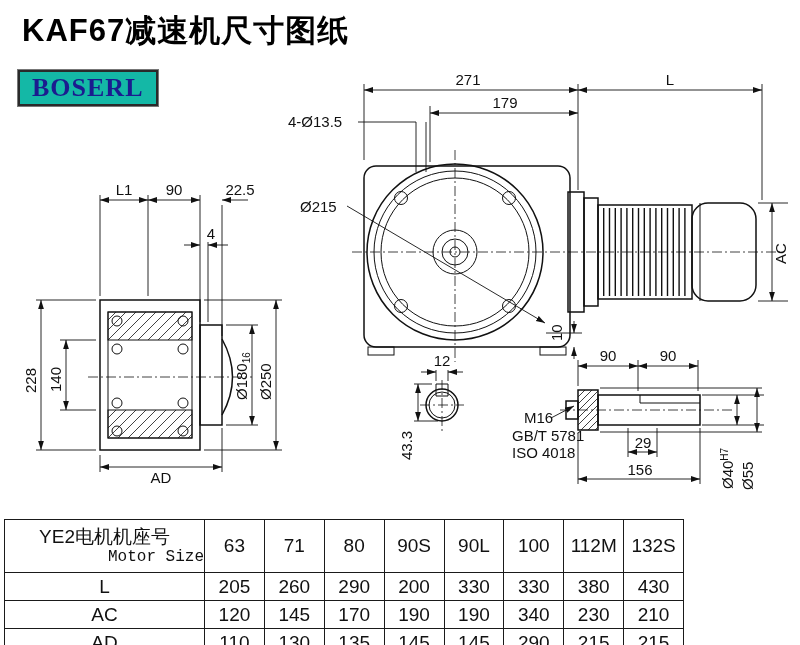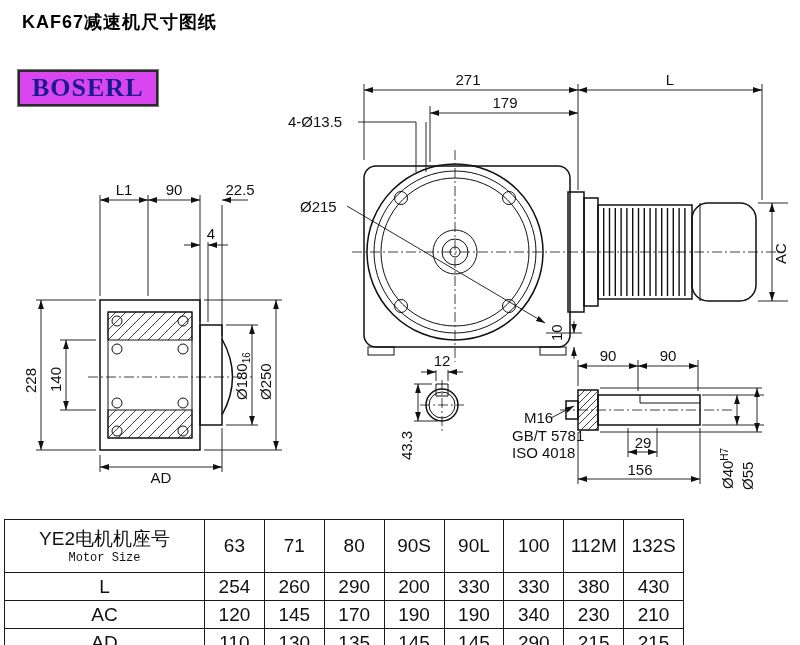--- a/index.html
+++ b/index.html
@@ -1,30 +1,30 @@
 <!DOCTYPE html>
 <html><head>
 <meta charset="utf-8">
 <style>
   html,body{margin:0;padding:0;background:#fff;}
   #page{position:relative;width:800px;height:645px;background:#ffffff;font-family:"Liberation Sans",sans-serif;color:#111;overflow:hidden;}
-  #title{position:absolute;left:22px;top:10px;font-size:18px;font-weight:bold;letter-spacing:1px;color:#000;}
-  #logo{position:absolute;left:18px;top:70px;border:2px solid #2a2a2a;outline:1px solid #777;padding:1px 12px;font-family:"Liberation Serif",serif;font-weight:bold;font-size:26px;color:#1b1b8f;letter-spacing:1px;background:#d946ef;}
+  #title{position:absolute;left:22px;top:10px;font-size:31px;font-weight:bold;letter-spacing:1px;color:#000;}
+  #logo{position:absolute;left:18px;top:70px;border:2px solid #2a2a2a;outline:1px solid #777;padding:1px 12px;font-family:"Liberation Serif",serif;font-weight:bold;font-size:26px;color:#1b1b8f;letter-spacing:1px;background:#14b8a6;}
   svg{position:absolute;left:0;top:0;}
   svg text{font-family:"Liberation Sans",sans-serif;font-size:15px;fill:#111;}
   .ol{fill:none;stroke:#111;stroke-width:1.5;}
   .tl{fill:none;stroke:#111;stroke-width:1;}
   .cl{fill:none;stroke:#111;stroke-width:0.8;stroke-dasharray:10 3 2 3;}
   .dim{fill:none;stroke:#111;stroke-width:0.9;}
   .hatch{fill:none;stroke:#111;stroke-width:0.8;}
   #dim-table{position:absolute;left:4px;top:519px;width:680px;border-collapse:collapse;table-layout:fixed;}
   #dim-table td,#dim-table th{border:1.5px solid #1a1a1a;text-align:center;vertical-align:middle;font-size:19px;font-weight:normal;padding:0;height:27px;}
   #dim-table tr.hdr th{height:52px;}
   .cellcn{font-size:19px;line-height:1.25;}
-  .cellen{font-family:"Liberation Mono",monospace;font-size:12px;line-height:1.2;}
+  .cellen{font-family:"Liberation Mono",monospace;font-size:16px;line-height:1.2;text-align:right;}
 </style>
 </head>
 <body>
 
 <div id="page">
 
   <div id="title">KAF67减速机尺寸图纸</div>
   <div id="logo">BOSERL</div>
 
   <svg width="800" height="505" viewBox="0 0 800 505">
@@ -242,21 +242,21 @@
       <th>71</th>
       <th>80</th>
       <th>90S</th>
       <th>90L</th>
       <th>100</th>
       <th>112M</th>
       <th>132S</th>
     </tr>
     <tr>
       <td>L</td>
-      <td>254</td>
+      <td>205</td>
       <td>260</td>
       <td>290</td>
       <td>200</td>
       <td>330</td>
       <td>330</td>
       <td>380</td>
       <td>430</td>
     </tr>
     <tr>
       <td>AC</td>

